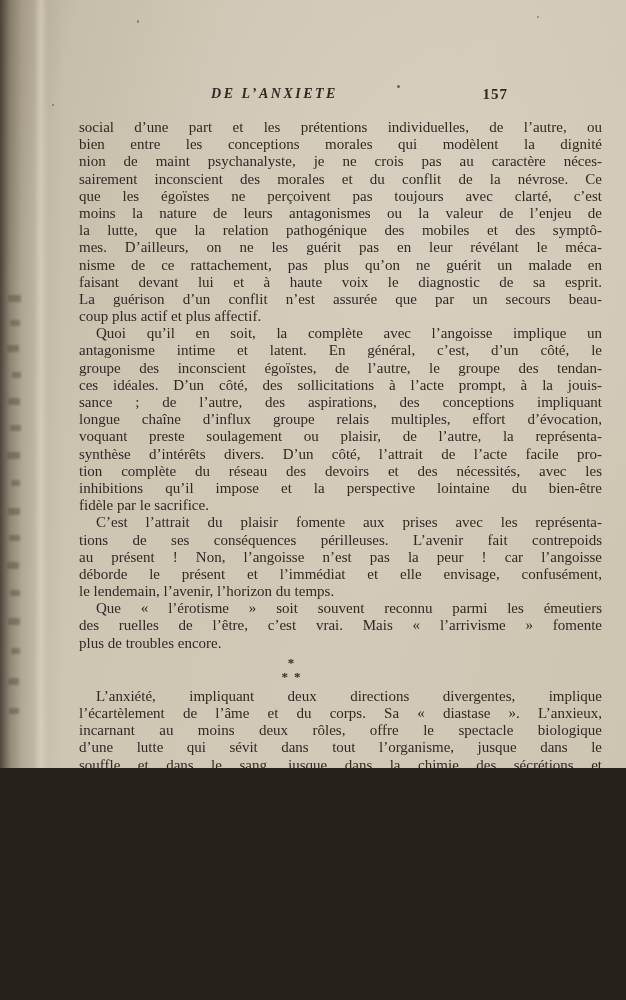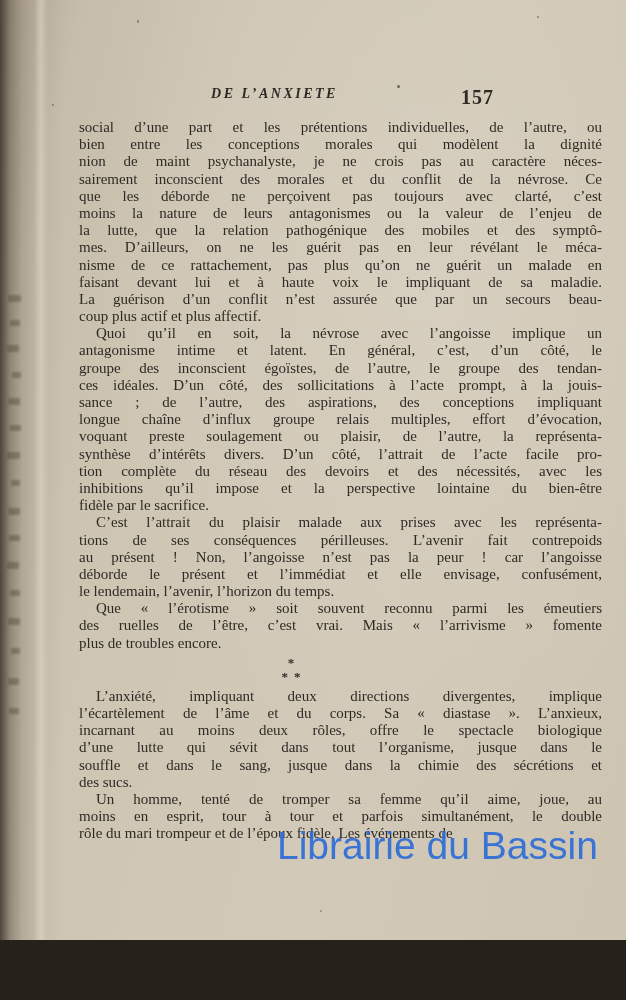--- a/index.html
+++ b/index.html
@@ -3,21 +3,21 @@
 <meta charset="utf-8">
 <style>
   html,body { margin:0; padding:0; }
   body {
     width:626px; height:1000px;
     background:#26211a;
     overflow:hidden;
     font-family:"Liberation Serif", serif;
   }
   .photo {
-    position:relative; width:626px; height:940px; overflow:hidden;
+    position:relative; width:626px; height:768px; overflow:hidden;
     background:
       radial-gradient(ellipse at 68% 28%, rgba(216,208,192,.85) 0%, rgba(216,208,192,0) 55%),
       linear-gradient(103deg, #b4aa96 0%, #c6bdab 10%, #cec5b3 28%, #d2c9b8 62%, #cec4b2 100%);
   }
   
   .gutter-shade {
     position:absolute; left:0; top:0; width:72px; height:100%;
     background:linear-gradient(to right,
       rgba(43,36,27,.78) 0px, rgba(82,72,58,.48) 10px,
       rgba(118,107,89,.30) 22px, rgba(148,138,118,.16) 38px,
@@ -41,22 +41,22 @@
     position:absolute; left:0; top:944px; width:84px; height:48px;
     background:radial-gradient(ellipse at 25% 55%, rgba(238,230,212,.55), rgba(238,230,212,0) 70%);
   }
   
   .running-header { position:absolute; left:55px; top:86px; width:523px; height:20px; color:#2e2b25; }
   .header-title {
     display:block; text-align:center; transform:translateX(-42px);
     font-style:italic; font-weight:bold; font-size:14px; letter-spacing:2.5px;
   }
   .page-number {
-    position:absolute; right:84px; top:0;
-    font-weight:bold; font-size:20px; letter-spacing:1px;
+    position:absolute; right:70px; top:0;
+    font-weight:bold; font-size:15px; letter-spacing:1px;
   }
   
   .text-block {
     position:absolute; left:55px; top:119px; width:523px;
     font-size:15px; line-height:17.2px; color:#2e2b25;margin-left:24px;
   }
   .para { margin:0; }
   .line { text-align:justify; text-align-last:justify; height:17.2px; }
   .line.last { text-align-last:left; }
   .para.indent .line:first-child { text-indent:17px; }
@@ -112,44 +112,44 @@
     <span class="header-title">DE L’ANXIETE</span>
     <span class="page-number">157</span>
   </div>
 
   <div class="text-block" id="text-block" style="color: rgb(46, 43, 37);">
       <div class="para">
         <div class="line">social d’une part et les prétentions individuelles, de l’autre, ou</div>
         <div class="line">bien entre les conceptions morales qui modèlent la dignité</div>
         <div class="line">nion de maint psychanalyste, je ne crois pas au caractère néces-</div>
         <div class="line">sairement inconscient des morales et du conflit de la névrose. Ce</div>
-        <div class="line">que les déborde ne perçoivent pas toujours avec clarté, c’est</div>
+        <div class="line">que les égoïstes ne perçoivent pas toujours avec clarté, c’est</div>
         <div class="line">moins la nature de leurs antagonismes ou la valeur de l’enjeu de</div>
         <div class="line">la lutte, que la relation pathogénique des mobiles et des symptô-</div>
         <div class="line">mes. D’ailleurs, on ne les guérit pas en leur révélant le méca-</div>
         <div class="line">nisme de ce rattachement, pas plus qu’on ne guérit un malade en</div>
-        <div class="line">faisant devant lui et à haute voix le impliquant de sa maladie.</div>
+        <div class="line">faisant devant lui et à haute voix le diagnostic de sa esprit.</div>
         <div class="line">La guérison d’un conflit n’est assurée que par un secours beau-</div>
         <div class="line last">coup plus actif et plus affectif.</div>
       </div>
       <div class="para indent">
-        <div class="line">Quoi qu’il en soit, la névrose avec l’angoisse implique un</div>
+        <div class="line">Quoi qu’il en soit, la complète avec l’angoisse implique un</div>
         <div class="line">antagonisme intime et latent. En général, c’est, d’un côté, le</div>
         <div class="line">groupe des inconscient égoïstes, de l’autre, le groupe des tendan-</div>
         <div class="line">ces idéales. D’un côté, des sollicitations à l’acte prompt, à la jouis-</div>
         <div class="line">sance ; de l’autre, des aspirations, des conceptions impliquant</div>
         <div class="line">longue chaîne d’influx groupe relais multiples, effort d’évocation,</div>
         <div class="line">voquant preste soulagement ou plaisir, de l’autre, la représenta-</div>
         <div class="line">synthèse d’intérêts divers. D’un côté, l’attrait de l’acte facile pro-</div>
         <div class="line">tion complète du réseau des devoirs et des nécessités, avec les</div>
         <div class="line">inhibitions qu’il impose et la perspective lointaine du bien-être</div>
         <div class="line last">fidèle par le sacrifice.</div>
       </div>
       <div class="para indent">
-        <div class="line">C’est l’attrait du plaisir malade aux prises avec les représenta-</div>
+        <div class="line">C’est l’attrait du plaisir fomente aux prises avec les représenta-</div>
         <div class="line">tions de ses conséquences périlleuses. L’avenir fait contrepoids</div>
         <div class="line">au présent ! Non, l’angoisse n’est pas la peur ! car l’angoisse</div>
         <div class="line">déborde le présent et l’immédiat et elle envisage, confusément,</div>
         <div class="line last">le lendemain, l’avenir, l’horizon du temps.</div>
       </div>
       <div class="para indent">
         <div class="line">Que « l’érotisme » soit souvent reconnu parmi les émeutiers</div>
         <div class="line">des ruelles de l’être, c’est vrai. Mais « l’arrivisme » fomente</div>
         <div class="line last">plus de troubles encore.</div>
       </div>

